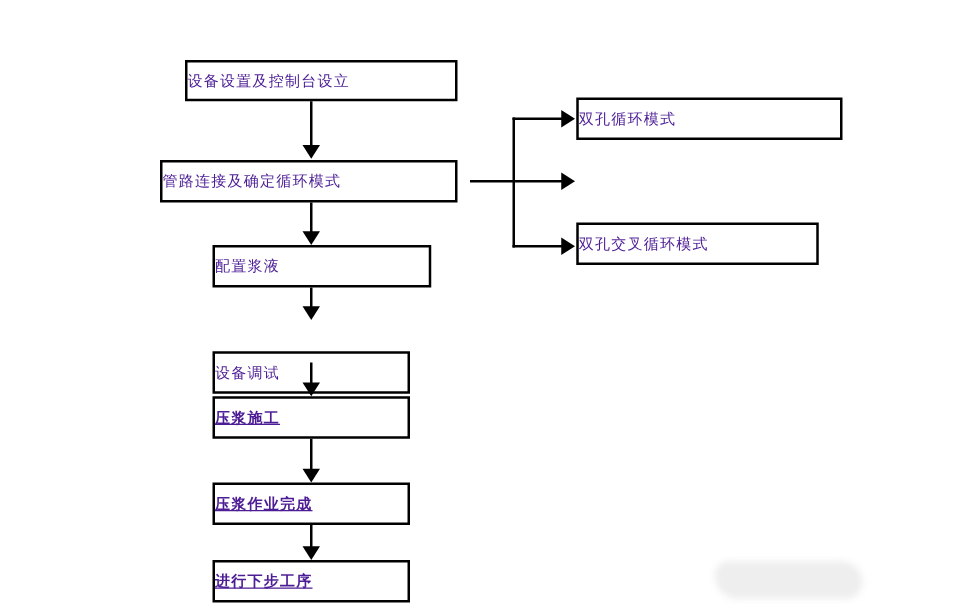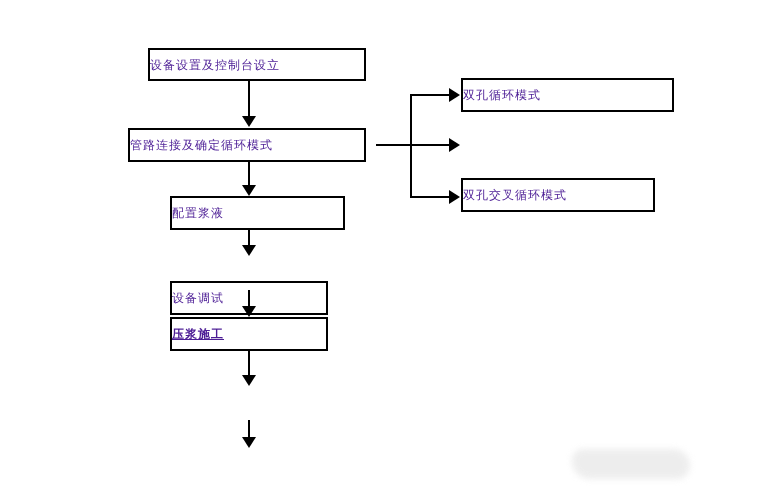--- a/index.html
+++ b/index.html
@@ -87,21 +87,27 @@
   </div>
 
   <div class="node" style="left:170px; top:256px; width:158px; height:34px;margin-top:25px;">
     <span>设备调试</span>
   </div>
 
   <div class="node bold" style="left:170px; top:317px; width:158px; height:34px;">
     <span>压浆施工</span>
   </div>
 
+  <div class="node bold" style="left:170px; top:386px; width:158px; height:34px;">
+    <span>压浆作业完成</span>
+  </div>
 
+  <div class="node bold" style="left:170px; top:448px; width:158px; height:34px;">
+    <span>进行下步工序</span>
+  </div>
 
   <div class="node" style="left:461px; top:78px; width:213px; height:34px;">
     <span>双孔循环模式</span>
   </div>
 
 
   <div class="node" style="left:461px; top:178px; width:194px; height:34px;">
     <span>双孔交叉循环模式</span>
   </div>
 

